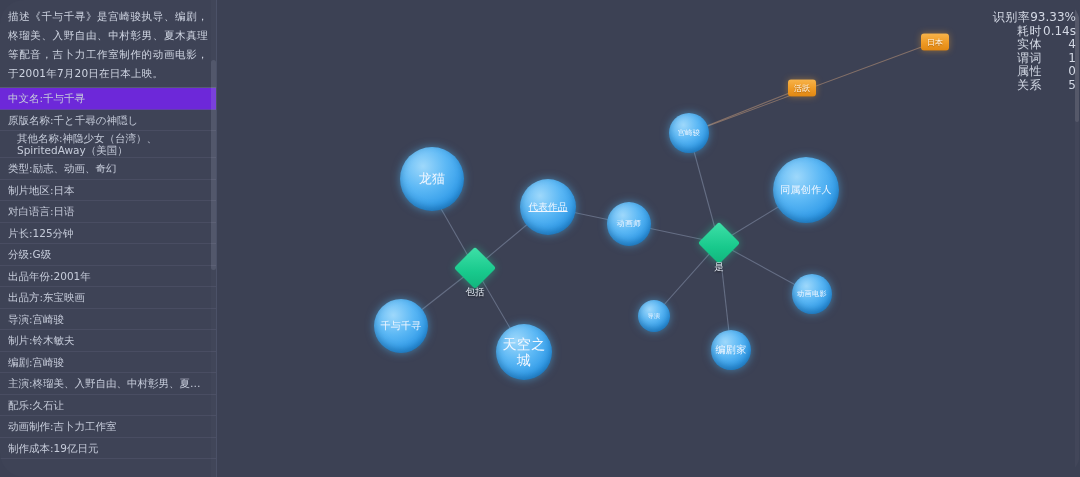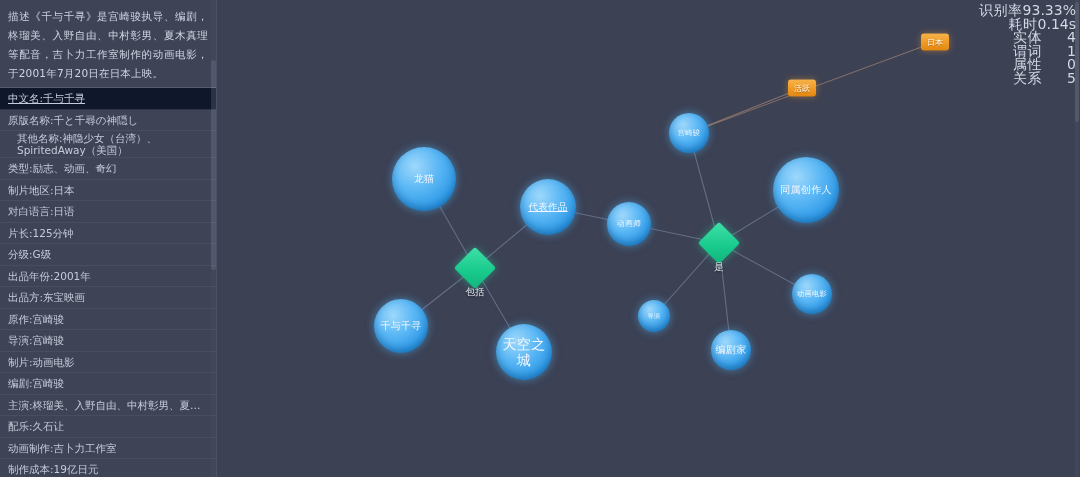--- a/index.html
+++ b/index.html
@@ -3,21 +3,21 @@
 <meta charset="utf-8">
 <style>
   html,body{margin:0;padding:0;}
   body{
     width:1080px;height:477px;overflow:hidden;
     background:#3c4154;
     font-family:"DejaVu Sans","Liberation Sans",sans-serif;
     color:#c9cfdd;
     position:relative;
   }
-  #app{position:relative;width:1080px;height:477px;overflow:hidden;}
+  #app{position:relative;width:1080px;height:477px;overflow:hidden;border-radius:24px;}
 
   
   .sidebar{
     position:absolute;left:0;top:0;width:217px;height:477px;
     background:#3e4356;
     border-right:1px solid #4b5167;
     box-sizing:border-box;
     overflow:hidden;
   }
   .abstract{
@@ -33,27 +33,27 @@
   .info-list li{
     font-size:10.5px;
     line-height:20.5px;
     padding:0 6px 0 8px;
     color:#c6ccda;
     white-space:nowrap;
     overflow:hidden;
     text-overflow:ellipsis;
     border-bottom:1px solid rgba(86,92,114,.45);
   }
-  .info-list li.hl{background:#0f172a;text-decoration:underline;}
+  .info-list li.hl{background:#6d28d9;}
   .info-list li.wrap{white-space:normal;line-height:12px;padding-top:1px;padding-bottom:1px;padding-left:17px;}
 
   
   .stats{
-    position:absolute;right:4px;top:4px;
-    font-size:14px;line-height:13.5px;
+    position:absolute;right:4px;top:11px;
+    font-size:12px;line-height:13.5px;
     text-align:right;color:#d3d8e4;
     z-index:40;
   }
   .stats .row{white-space:nowrap;}
   .stats .lbl{letter-spacing:.5px;}
   .stats .val{display:inline-block;min-width:34px;text-align:right;}
 
   
   .graph{
     position:absolute;left:217px;top:0;right:0;bottom:0;
@@ -126,23 +126,22 @@
         <li class="hl ">中文名:千与千寻</li>
         <li class="">原版名称:千と千尋の神隠し</li>
         <li class="wrap">其他名称:神隐少女（台湾）、SpiritedAway（美国）</li>
         <li class="">类型:励志、动画、奇幻</li>
         <li class="">制片地区:日本</li>
         <li class="">对白语言:日语</li>
         <li class="">片长:125分钟</li>
         <li class="">分级:G级</li>
         <li class="">出品年份:2001年</li>
         <li class="">出品方:东宝映画</li>
-        <li class="">原作:宫崎骏</li>
         <li class="">导演:宫崎骏</li>
-        <li class="">制片:动画电影</li>
+        <li class="">制片:铃木敏夫</li>
         <li class="">编剧:宫崎骏</li>
         <li class="">主演:柊瑠美、入野自由、中村彰男、夏木真理</li>
         <li class="">配乐:久石让</li>
         <li class="">动画制作:吉卜力工作室</li>
         <li class="">制作成本:19亿日元</li>
       </ul>
     <div class="sb-scroll">
       <div class="thumb"></div>
     </div>
   </aside>
@@ -160,21 +159,21 @@
         <line x1="502" y1="243" x2="595" y2="294" stroke="rgba(150,165,190,.45)" stroke-width="1.1"></line>
         <line x1="502" y1="243" x2="437" y2="316" stroke="rgba(150,165,190,.45)" stroke-width="1.1"></line>
         <line x1="502" y1="243" x2="514" y2="350" stroke="rgba(150,165,190,.45)" stroke-width="1.1"></line>
         <line x1="472" y1="133" x2="718" y2="42" stroke="rgba(190,150,120,.55)" stroke-width="1.1"></line>
         <line x1="472" y1="133" x2="585" y2="88" stroke="rgba(190,150,120,.55)" stroke-width="1.1"></line>
       </svg>
     <div id="node-layer">
         <div class="node ent" style="left: 472px; top: 133px; width: 40px; height: 40px; font-size: 7.2px;">
           <span>宫崎骏</span>
         </div>
-        <div class="node ent" style="left: 207px; top: 179px; width: 64px; height: 64px; font-size: 10px;">
+        <div class="node ent" style="left: 215px; top: 179px; width: 64px; height: 64px; font-size: 13px;">
           <span>龙猫</span>
         </div>
         <div class="node ent" style="left: 331px; top: 207px; width: 56px; height: 56px; font-size: 9.5px; text-decoration: underline;">
           <span>代表作品</span>
         </div>
         <div class="node ent" style="left: 412px; top: 224px; width: 44px; height: 44px; font-size: 7.92px;">
           <span>动画师</span>
         </div>
         <div class="node ent" style="left: 589px; top: 190px; width: 66px; height: 66px; font-size: 10px;">
           <span>同属创作人</span>

